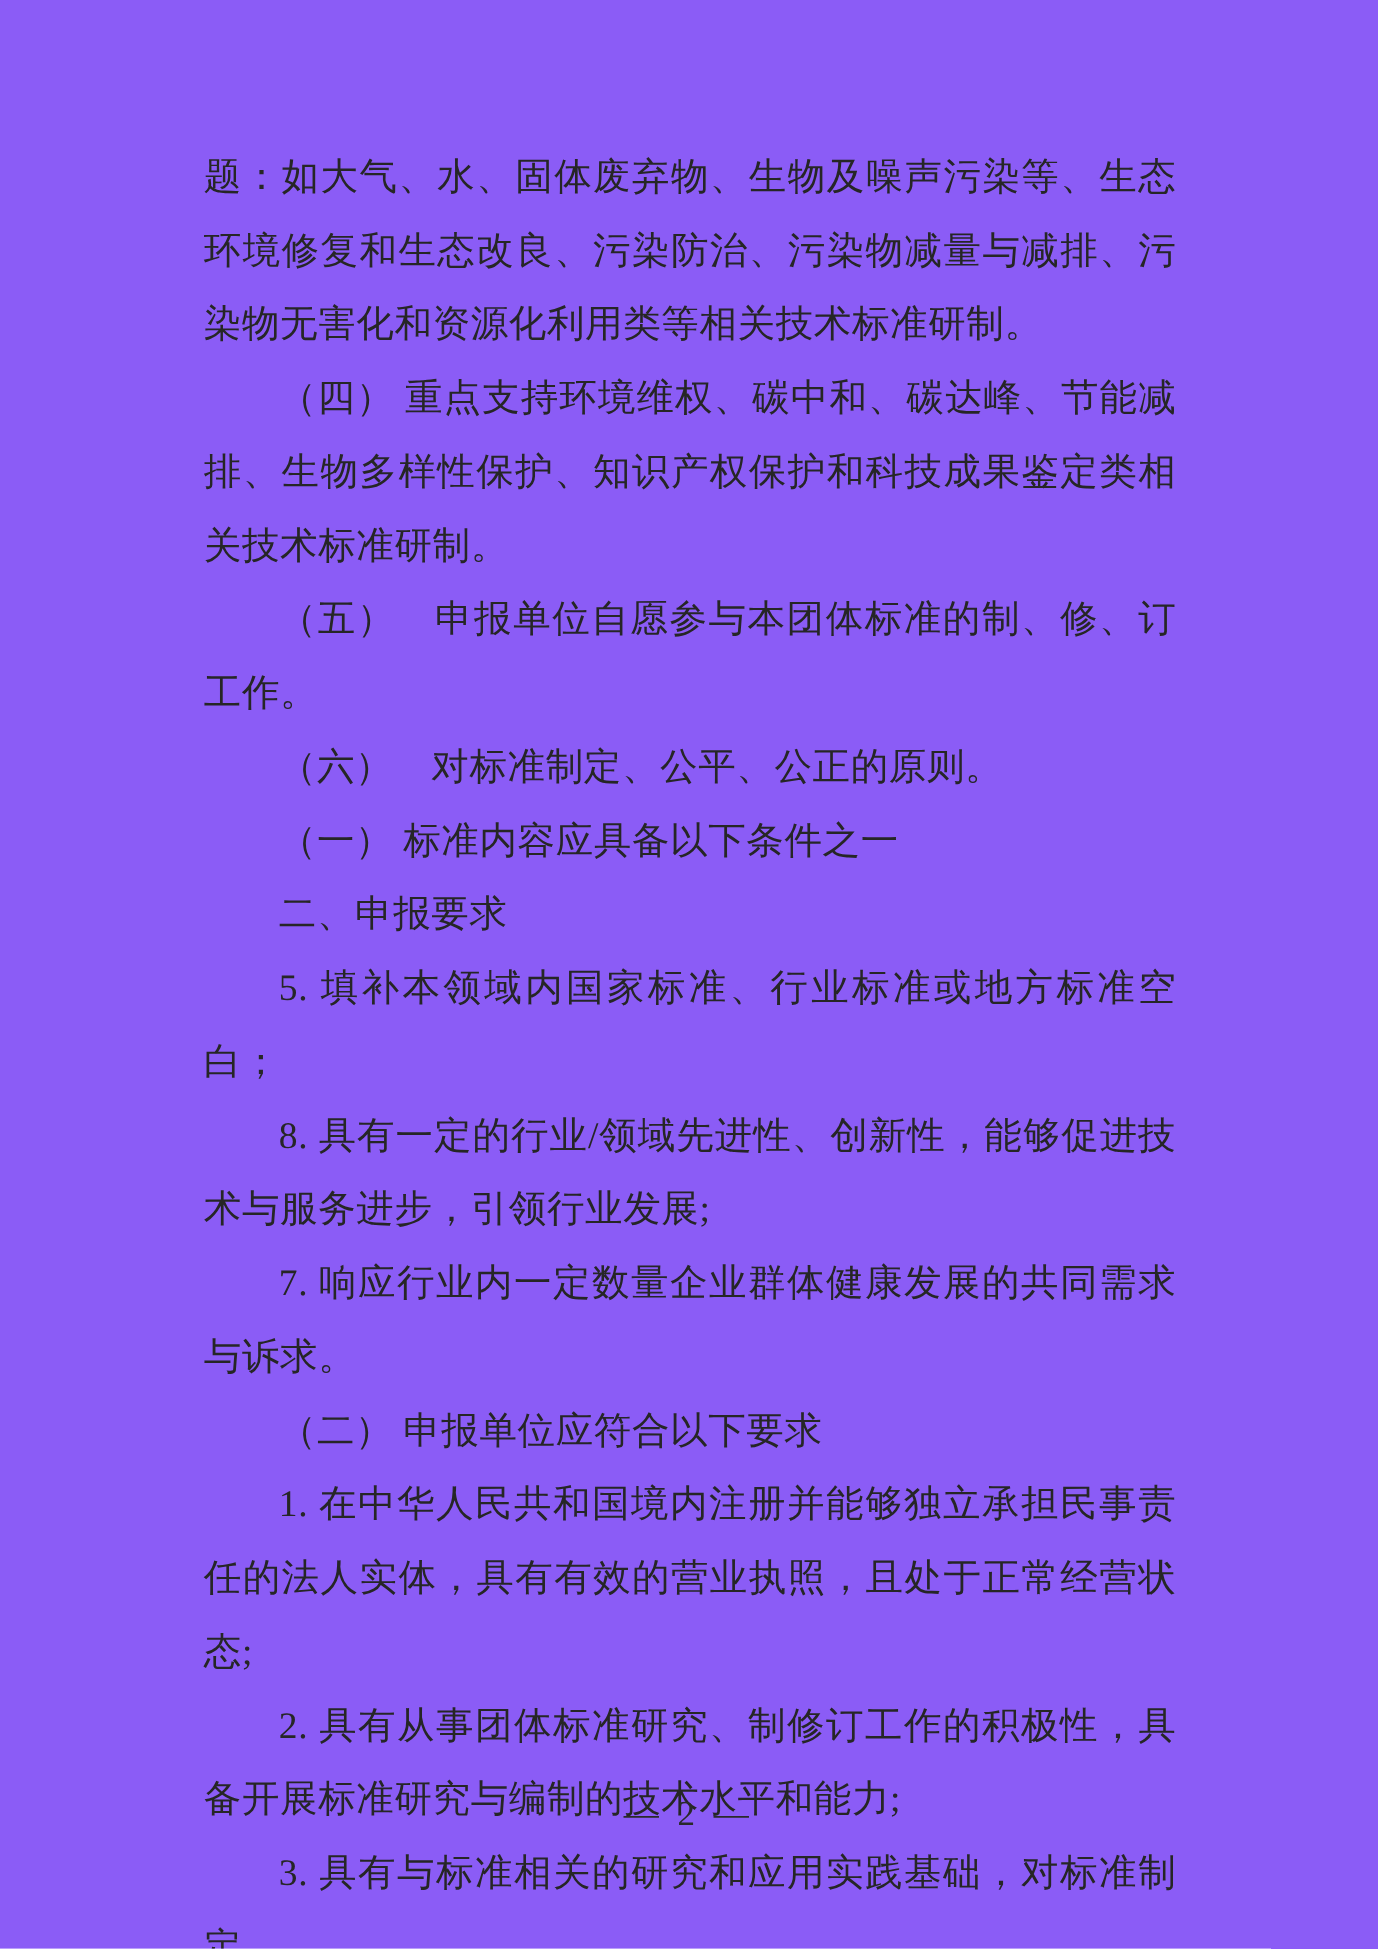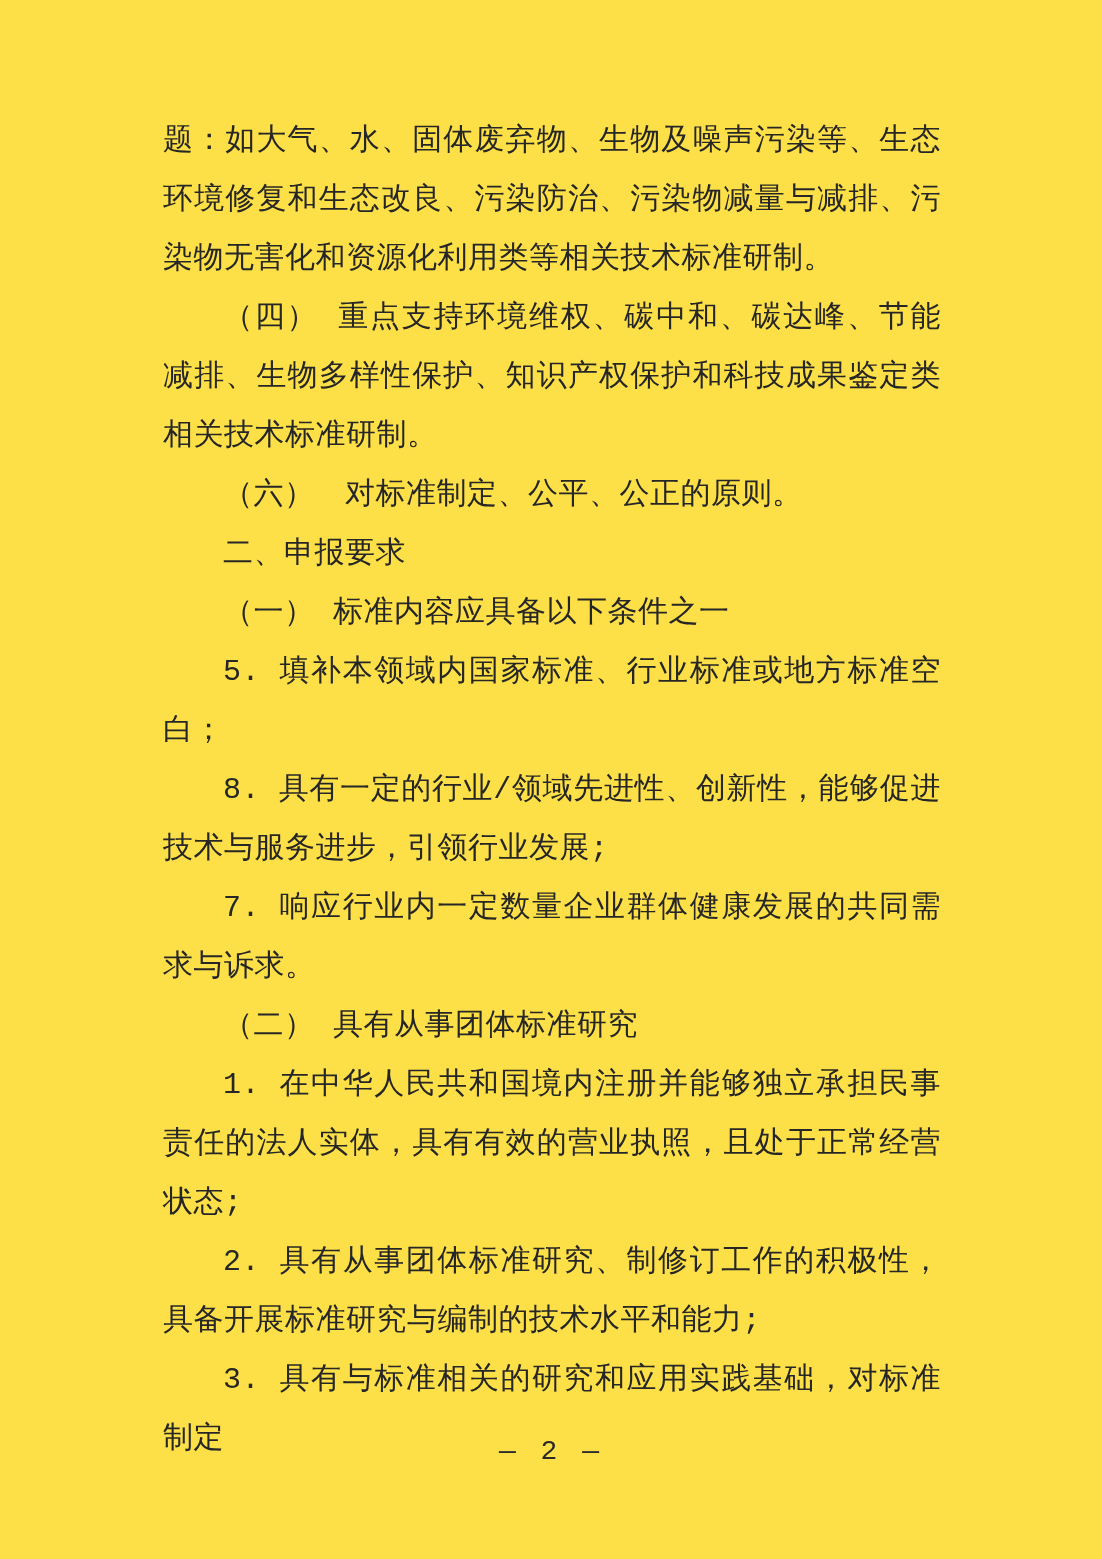--- a/index.html
+++ b/index.html
@@ -4,22 +4,22 @@
 <style>
   html, body {
     margin: 0;
     padding: 0;
     background: #ffffff;
   }
   .page {
     position: relative;
     width: 1102px;
     height: 1559px;
-    background: #fde047;
-    font-family: Liberation Mono, monospace;
+    background: #8b5cf6;
+    font-family: Liberation Serif, serif;
     color: #262626;
     overflow: hidden;
   }
   .doc-body {
     position: absolute;
     left: 163px;
     top: 112px;
     width: 778px;
   }
   .doc-body p {
@@ -46,25 +46,26 @@
     color: #2a2a2a;
   }
 </style>
 </head>
 <body>
 
 <div class="page">
   <div class="doc-body">
     <p class="continuation">题：如大气、水、固体废弃物、生物及噪声污染等、生态环境修复和生态改良、污染防治、污染物减量与减排、污染物无害化和资源化利用类等相关技术标准研制。</p>
     <p>（四） 重点支持环境维权、碳中和、碳达峰、节能减排、生物多样性保护、知识产权保护和科技成果鉴定类相关技术标准研制。</p>
+    <p>（五）　申报单位自愿参与本团体标准的制、修、订工作。</p>
     <p>（六）　对标准制定、公平、公正的原则。</p>
+    <p>（一） 标准内容应具备以下条件之一</p>
     <p>二、申报要求</p>
-    <p>（一） 标准内容应具备以下条件之一</p>
     <p>5. 填补本领域内国家标准、行业标准或地方标准空白；</p>
     <p>8. 具有一定的行业/领域先进性、创新性，能够促进技术与服务进步，引领行业发展;</p>
     <p>7. 响应行业内一定数量企业群体健康发展的共同需求与诉求。</p>
-    <p>（二） 具有从事团体标准研究</p>
+    <p>（二） 申报单位应符合以下要求</p>
     <p>1. 在中华人民共和国境内注册并能够独立承担民事责任的法人实体，具有有效的营业执照，且处于正常经营状态;</p>
     <p>2. 具有从事团体标准研究、制修订工作的积极性，具备开展标准研究与编制的技术水平和能力;</p>
     <p>3. 具有与标准相关的研究和应用实践基础，对标准制定</p>
   </div>
   <div class="page-footer">— 2 —</div>
 </div>
 
 </body></html>

